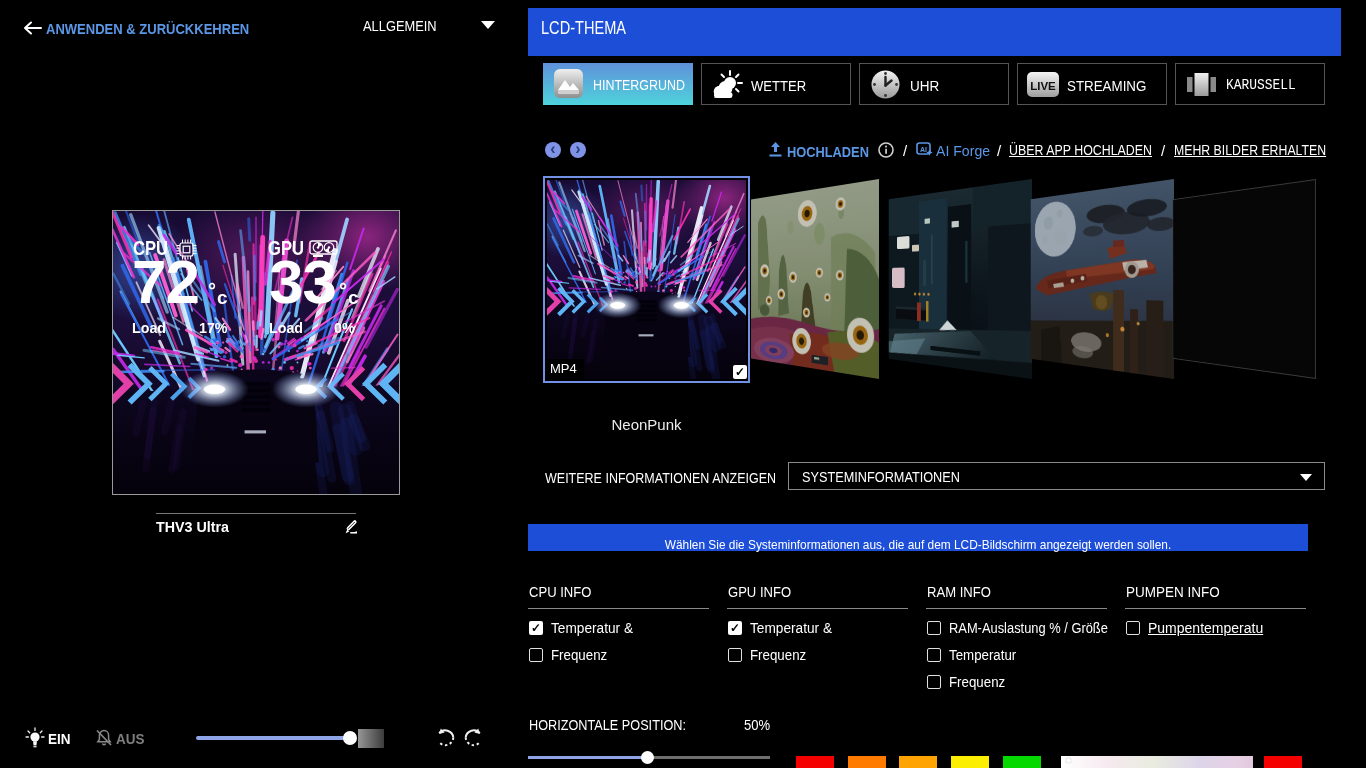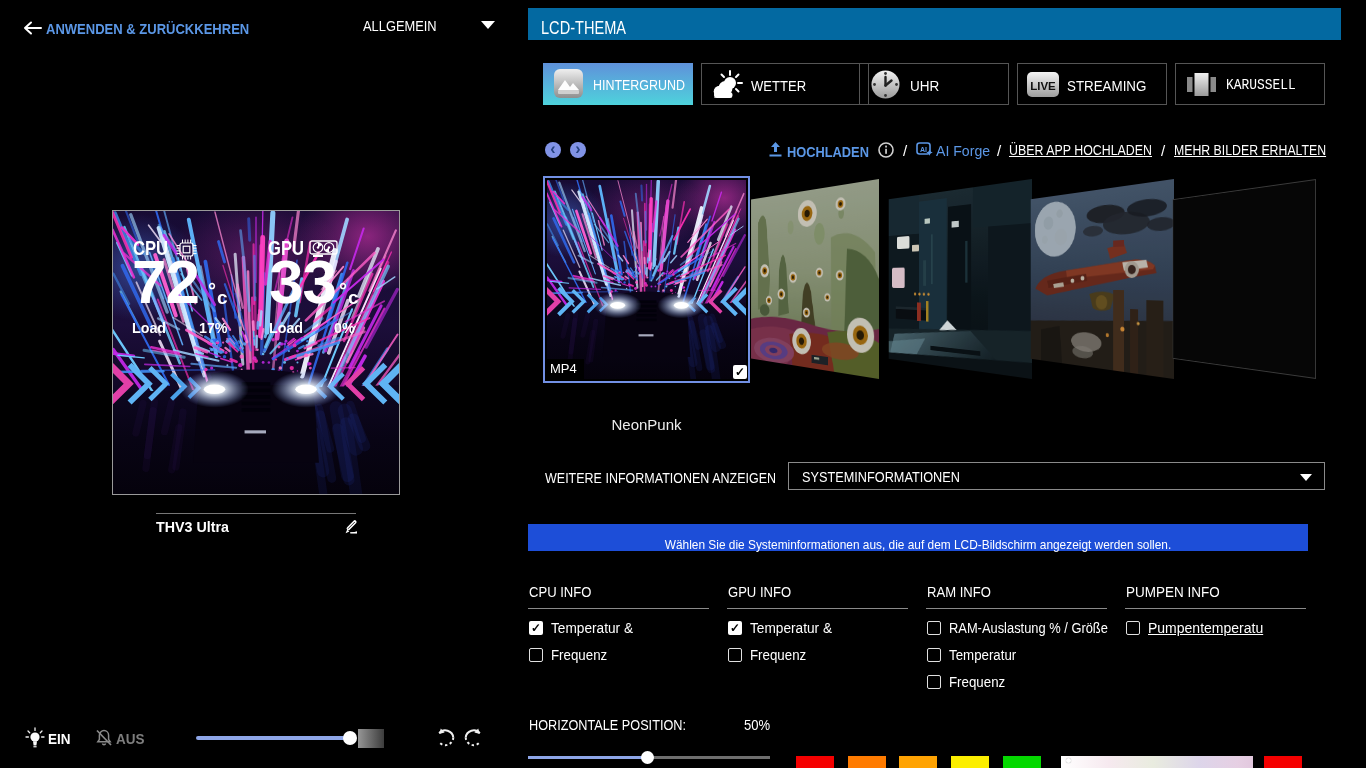--- a/index.html
+++ b/index.html
@@ -431,40 +431,40 @@
       <path d="M4.2,6.2 A8 8 0 0 1 18.3,10.5" fill="none" stroke="#f0f0f0" stroke-width="2"></path>
       <path d="M18.3,10.5 A8 8 0 0 1 4.2,15.3" fill="none" stroke="#f0f0f0" stroke-width="2" stroke-dasharray="2.4 2.6"></path>
       <path d="M5.8,1.5 L4.2,7.1 L9.6,5.6 Z" fill="#f0f0f0"></path>
     </svg></div>
 <div class="abs" style="left:463px;top:727px;"><svg width="21" height="21" viewBox="0 0 21 21">
       <path d="M16.8,6.2 A8 8 0 0 0 2.7,10.5" fill="none" stroke="#f0f0f0" stroke-width="2"></path>
       <path d="M2.7,10.5 A8 8 0 0 0 16.8,15.3" fill="none" stroke="#f0f0f0" stroke-width="2" stroke-dasharray="2.4 2.6"></path>
       <path d="M15.2,1.5 L16.8,7.1 L11.4,5.6 Z" fill="#f0f0f0"></path>
     </svg></div>
 
-<div class="abs" style="left:528px;top:8px;width:813px;height:32px;background:#0369a1;text-decoration:underline;">
+<div class="abs" style="left:528px;top:8px;width:813px;height:48px;background:#1d4ed8;text-decoration:underline;">
 <div class="abs" style="left:13px;top:10px;font-size:18px;color:#fff;white-space:pre;transform:scaleX(0.81);transform-origin:0 50%;">LCD-THEMA</div>
 </div>
 
 <div class="abs" style="left:543px;top:63px;width:150px;height:42px;background:linear-gradient(180deg,#5f91da,#4ed3dc);">
   <div class="abs" style="left:10px;top:5px;"><svg width="31" height="31" viewBox="0 0 31 31">
         <defs>
           <linearGradient id="gpic" x1="0" y1="0" x2="0" y2="1">
             <stop offset="0%" stop-color="#efefef"></stop>
             <stop offset="55%" stop-color="#b9b9b9"></stop>
             <stop offset="100%" stop-color="#8f8f8f"></stop>
           </linearGradient>
         </defs>
         <rect x="1" y="1" width="29" height="29" rx="6" fill="url(#gpic)"></rect>
         <path d="M5,22 L12,12 L17,19 L20,15 L26,22 Z" fill="#fdfdfd"></path>
         <rect x="5" y="22" width="21" height="4" rx="1" fill="#cfcfcf"></rect>
       </svg></div>
   <div class="abs" style="left:50px;top:13px;font-size:15px;color:#fff;white-space:pre;transform:scaleX(0.83);transform-origin:0 50%;">HINTERGRUND</div>
 </div>
-<div class="abs" style="left:701px;top:63px;width:168px;height:42px;border:1px solid #555;">
+<div class="abs" style="left:701px;top:63px;width:150px;height:42px;border:1px solid #555;">
   <div class="abs" style="left:8px;top:6px;"><svg width="34" height="30" viewBox="0 0 34 30">
         <g stroke="#ffffff" stroke-width="2" stroke-linecap="round">
           <line x1="20" y1="1" x2="20" y2="5"></line>
           <line x1="28.5" y1="4.5" x2="26" y2="7"></line>
           <line x1="32" y1="13" x2="28" y2="13"></line>
           <line x1="28.5" y1="21.5" x2="26" y2="19"></line>
           <line x1="11.5" y1="4.5" x2="14" y2="7"></line>
         </g>
         <circle cx="20" cy="13" r="6" fill="#ffffff"></circle>
         <circle cx="9.5" cy="21.5" r="5.8" fill="#ffffff"></circle>

